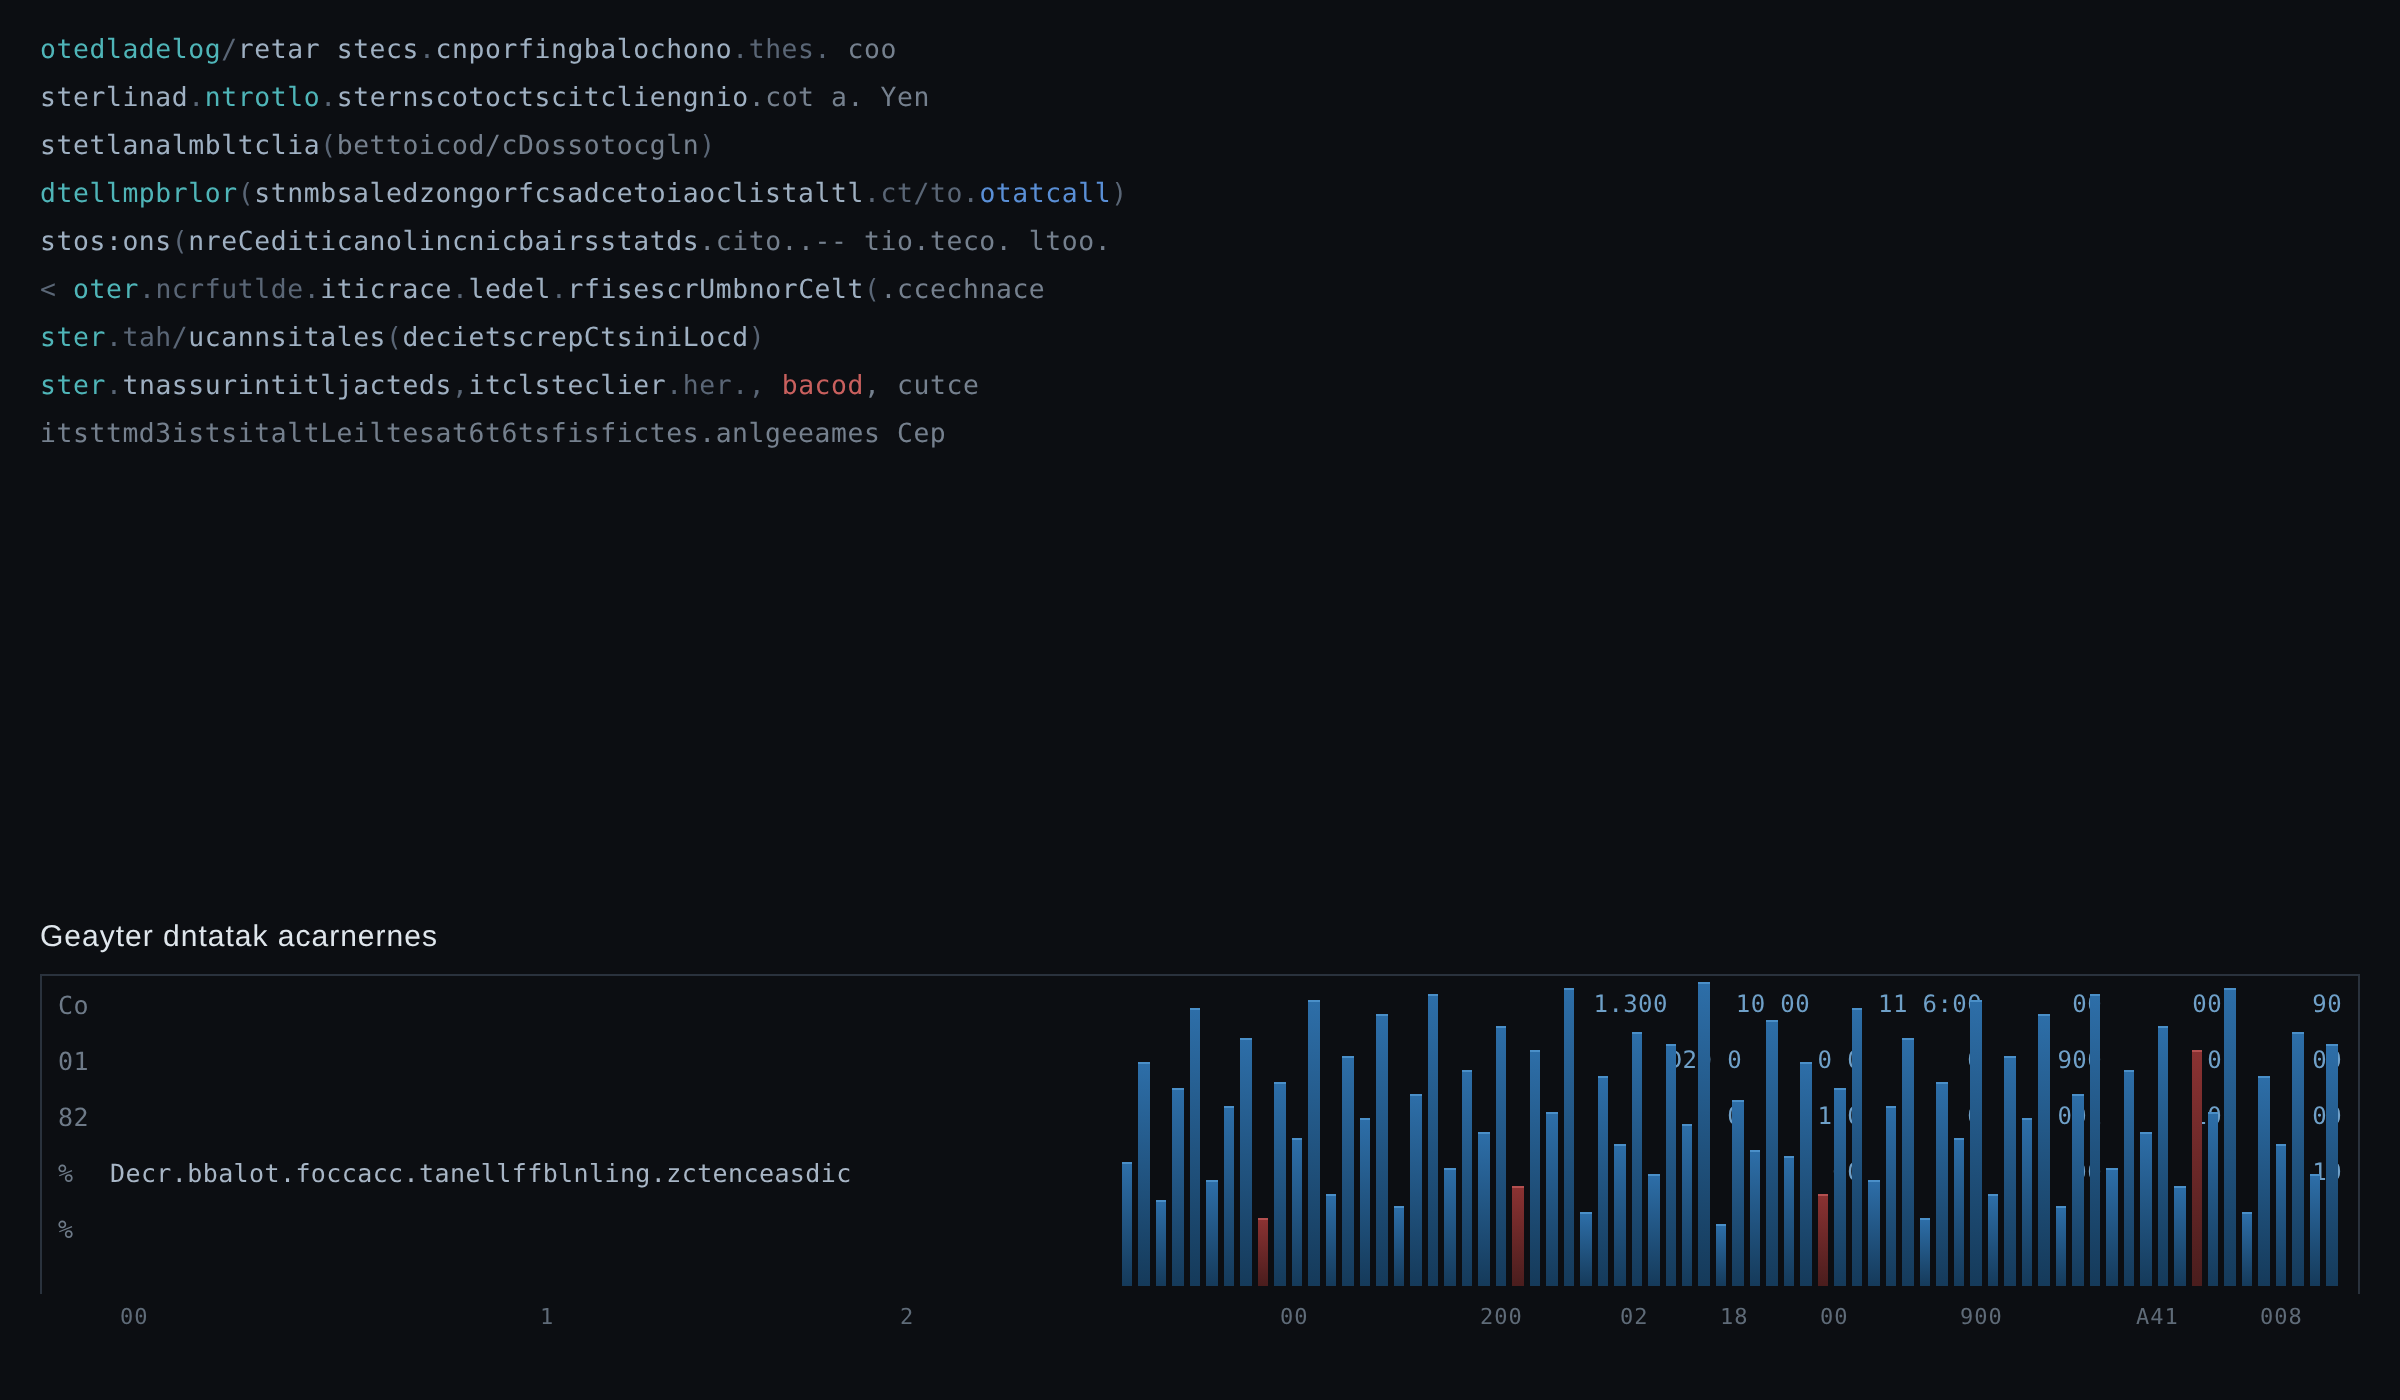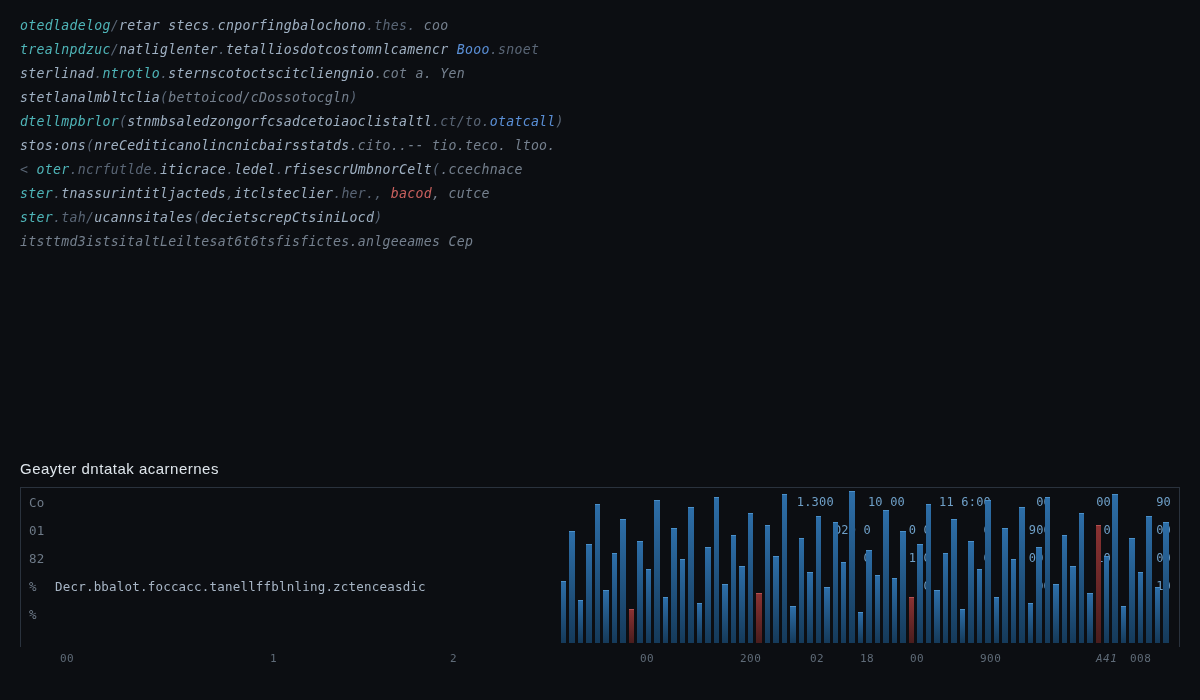--- a/index.html
+++ b/index.html
@@ -6,21 +6,20 @@
   html, body {
     width: 1200px;
     height: 700px;
     background: #0c0e12;
     font-family: 'Menlo', 'Consolas', monospace;
     overflow: hidden;
     color: #b8c4d0;
   }
   .terminal {
     padding: 14px 28px 0 20px;
-    font-style: italic;
   }
   .code-line {
     font-size: 13.2px;
     line-height: 24px;
     letter-spacing: 0.3px;
     white-space: pre;
     color: #9fb0c2;
   }
   .code-line .dim { color: #5a6676; }
   .code-line .teal { color: #4fb5b8; }
@@ -106,28 +105,27 @@
     color: #5f6b78;
     letter-spacing: 0.5px;
   }
   .axis span { position: absolute; }
 </style>
 </head>
 <body>
 
 <div class="terminal" id="code-block">
     <div class="code-line"><span class="teal">otedladelog</span><span class="dim">/</span><span>retar stecs</span><span class="dim">.</span><span>cnporfingbalochono</span><span class="dim">.thes.</span><span class="muted"> coo</span></div>
-    <div class="code-line"><span class="teal">trealnpdzuc</span><span class="dim">/</span><span>natliglenter</span><span class="dim">.</span><span>tetalliosdotcostomnlcamencr</span><span class="blue"> Booo</span><span class="dim">.snoet</span></div>
     <div class="code-line"><span>sterlinad</span><span class="dim">.</span><span class="teal">ntrotlo</span><span class="dim">.</span><span>sternscotoctscitcliengnio</span><span class="muted">.cot a. Yen</span></div>
     <div class="code-line"><span>stetlanalmbltclia</span><span class="dim">(</span><span class="muted">bettoicod/cDossotocgln</span><span class="dim">)</span></div>
     <div class="code-line"><span class="teal">dtellmpbrlor</span><span class="dim">(</span><span>stnmbsaledzongorfcsadcetoiaoclistaltl</span><span class="dim">.ct/to.</span><span class="blue">otatcall</span><span class="dim">)</span></div>
     <div class="code-line"><span>stos:ons</span><span class="dim">(</span><span>nreCediticanolincnicbairsstatds</span><span class="muted">.cito..-- tio.teco. ltoo.</span></div>
     <div class="code-line"><span class="dim">&lt; </span><span class="teal">oter</span><span class="dim">.ncrfutlde.</span><span>iticrace</span><span class="dim">.</span><span>ledel</span><span class="dim">.</span><span>rfisescrUmbnorCelt</span><span class="dim">(</span><span class="muted">.ccechnace</span></div>
+    <div class="code-line"><span class="teal">ster</span><span class="dim">.tah/</span><span>ucannsitales</span><span class="dim">(</span><span>decietscrepCtsiniLocd</span><span class="dim">)</span></div>
     <div class="code-line"><span class="teal">ster</span><span class="dim">.</span><span>tnassurintitljacteds</span><span class="dim">,</span><span>itclsteclier</span><span class="dim">.her., </span><span class="red">bacod</span><span class="muted">, cutce</span></div>
-    <div class="code-line"><span class="teal">ster</span><span class="dim">.tah/</span><span>ucannsitales</span><span class="dim">(</span><span>decietscrepCtsiniLocd</span><span class="dim">)</span></div>
     <div class="code-line"><span class="muted">itsttmd3istsitaltLeiltesat6t6tsfisfictes.anlgeeames Cep</span></div>
   </div>
 
 <div class="panel">
   <div class="panel-title">Geayter dntatak acarnernes</div>
   <div class="panel-box">
     <div id="rows">
         <div class="row"><span class="idx">Co</span><span class="vals"><span>1.300</span><span>10 00</span><span>11 6:00</span><span>00</span><span>00</span><span>90</span></span></div>
         <div class="row"><span class="idx">01</span><span class="vals"><span>D20 0</span><span>0 0</span><span>0</span><span>900</span><span>0</span><span>00</span></span></div>
         <div class="row"><span class="idx">82</span><span class="vals"><span>0</span><span>110</span><span>0</span><span>001</span><span>10</span><span>00</span></span></div>
@@ -214,15 +212,15 @@
 <div class="axis" id="axis">
     <span style="left: 40px;">00</span>
     <span style="left: 250px;">1</span>
     <span style="left: 430px;">2</span>
     <span style="left: 620px;">00</span>
     <span style="left: 720px;">200</span>
     <span style="left: 790px;">02</span>
     <span style="left: 840px;">18</span>
     <span style="left: 890px;">00</span>
     <span style="left: 960px;">900</span>
-    <span style="left: 1076px; font-style: italic;">A41</span>
+    <span style="left: 1048px;">A41</span>
     <span style="left: 1110px;">008</span>
   </div>
 
 </body></html>

